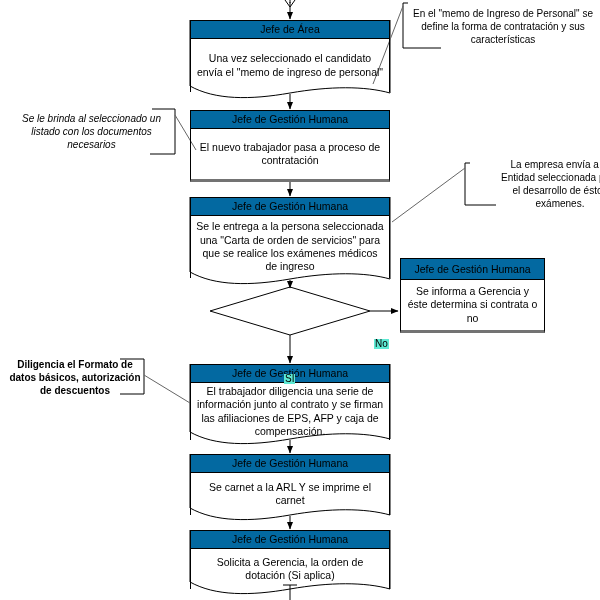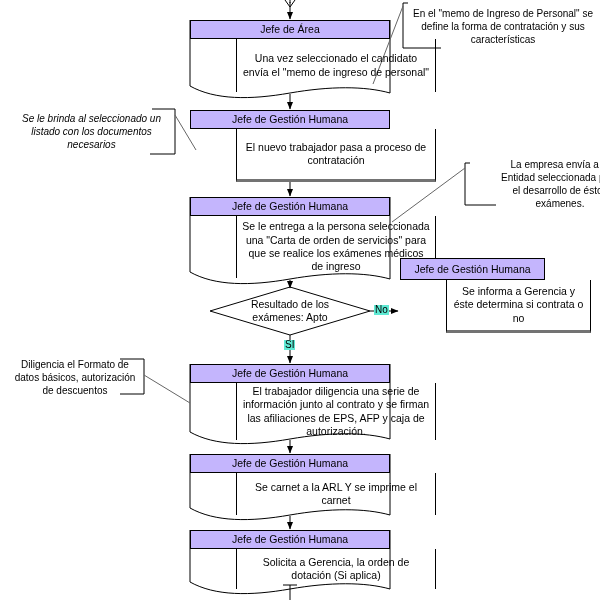--- a/index.html
+++ b/index.html
@@ -28,21 +28,21 @@
     position: absolute;
     box-sizing: border-box;
   }
   .node-head {
     position: absolute;
     left: 0;
     top: 0;
     width: 100%;
     box-sizing: border-box;
     border: 1px solid #000;
-    background: #c4b5fd;
+    background: #0369a1;
     font-size: 10.5px;
     line-height: 1.15;
     text-align: right;
     display: flex;
     align-items: center;
     justify-content: center;
   }
   .node-body {
     position: absolute;
     left: 0;
@@ -51,21 +51,20 @@
     border-left: 1px solid #000;
     border-right: 1px solid #000;
     background: transparent;
     font-size: 10.5px;
     line-height: 1.28;
     text-align: center;
     display: flex;
     align-items: center;
     justify-content: center;
     padding: 0 5px;
-    margin-left: 46px;
   }
   .node-body.plain {
     border-bottom: 3px solid #737373;
   }
   .annot {
     position: absolute;
     box-sizing: border-box;
     font-size: 10px;
     line-height: 1.3;
     text-align: center;
@@ -78,20 +77,21 @@
     z-index: 2;
     padding: 0 3px;
   }
   .edge-label {
     position: absolute;
     font-size: 10px;
     background: #5eead4;
     padding: 0 1px;
     line-height: 1;
     z-index: 3;
+    margin-top: 34px;
   }
   .diamond-label {
     position: absolute;
     font-size: 10.5px;
     line-height: 1.25;
     text-align: center;
     width: 140px;
     z-index: 2;
   }
 </style>
@@ -172,41 +172,37 @@
 
   <div class="node" style="left:190px; top:197px; width:200px; height:84px;">
     <div class="node-head" style="height:19px;">Jefe de Gestión Humana</div>
     <div class="node-body" style="top:19px; height:62px;">Se le entrega a la persona seleccionada una "Carta de orden de servicios" para que se realice los exámenes médicos de ingreso</div>
   </div>
 
   <div class="annot" style="left:496px; top:161px; width:128px; height:46px;">
     <span class="annot-text">La empresa envía a la Entidad seleccionada para el desarrollo de éstos exámenes.</span>
   </div>
 
-  <div class="diamond-label" style="left:220px; top:298px;">
-    <div>Resultado de los</div>
-    <div>exámenes: Apto</div>
-  </div>
 
   <div class="edge-label" style="left:374px; top:305px;">No</div>
 
   <div class="edge-label" style="left:284px; top:340px;">SI</div>
 
   <div class="node" style="left:400px; top:258px; width:145px; height:75px;">
     <div class="node-head" style="height:22px;">Jefe de Gestión Humana</div>
     <div class="node-body plain" style="top:22px; height:53px;">Se informa a Gerencia y éste determina si contrata o no</div>
   </div>
 
-  <div class="annot" style="left:6px; top:357px; width:138px; height:40px;">
+  <div class="annot" style="left:6px; top:357px; width:138px; height:40px;font-weight:bold;">
     <span class="annot-text">Diligencia el Formato de datos básicos, autorización de descuentos</span>
   </div>
 
   <div class="node" style="left:190px; top:364px; width:200px; height:77px;">
     <div class="node-head" style="height:19px;">Jefe de Gestión Humana</div>
-    <div class="node-body" style="top:19px; height:57px;">El trabajador diligencia una serie de información junto al contrato y se firman las afiliaciones de EPS, AFP y caja de autorización.</div>
+    <div class="node-body" style="top:19px; height:57px;">El trabajador diligencia una serie de información junto al contrato y se firman las afiliaciones de EPS, AFP y caja de compensación.</div>
   </div>
 
   <div class="node" style="left:190px; top:454px; width:200px; height:63px;">
     <div class="node-head" style="height:19px;">Jefe de Gestión Humana</div>
     <div class="node-body" style="top:19px; height:42px;">Se carnet a la ARL Y se imprime el carnet</div>
   </div>
 
   <div class="node" style="left:190px; top:530px; width:200px; height:61px;">
     <div class="node-head" style="height:19px;">Jefe de Gestión Humana</div>
     <div class="node-body" style="top:19px; height:40px;">Solicita a Gerencia,    la orden de dotación (Si aplica)</div>

